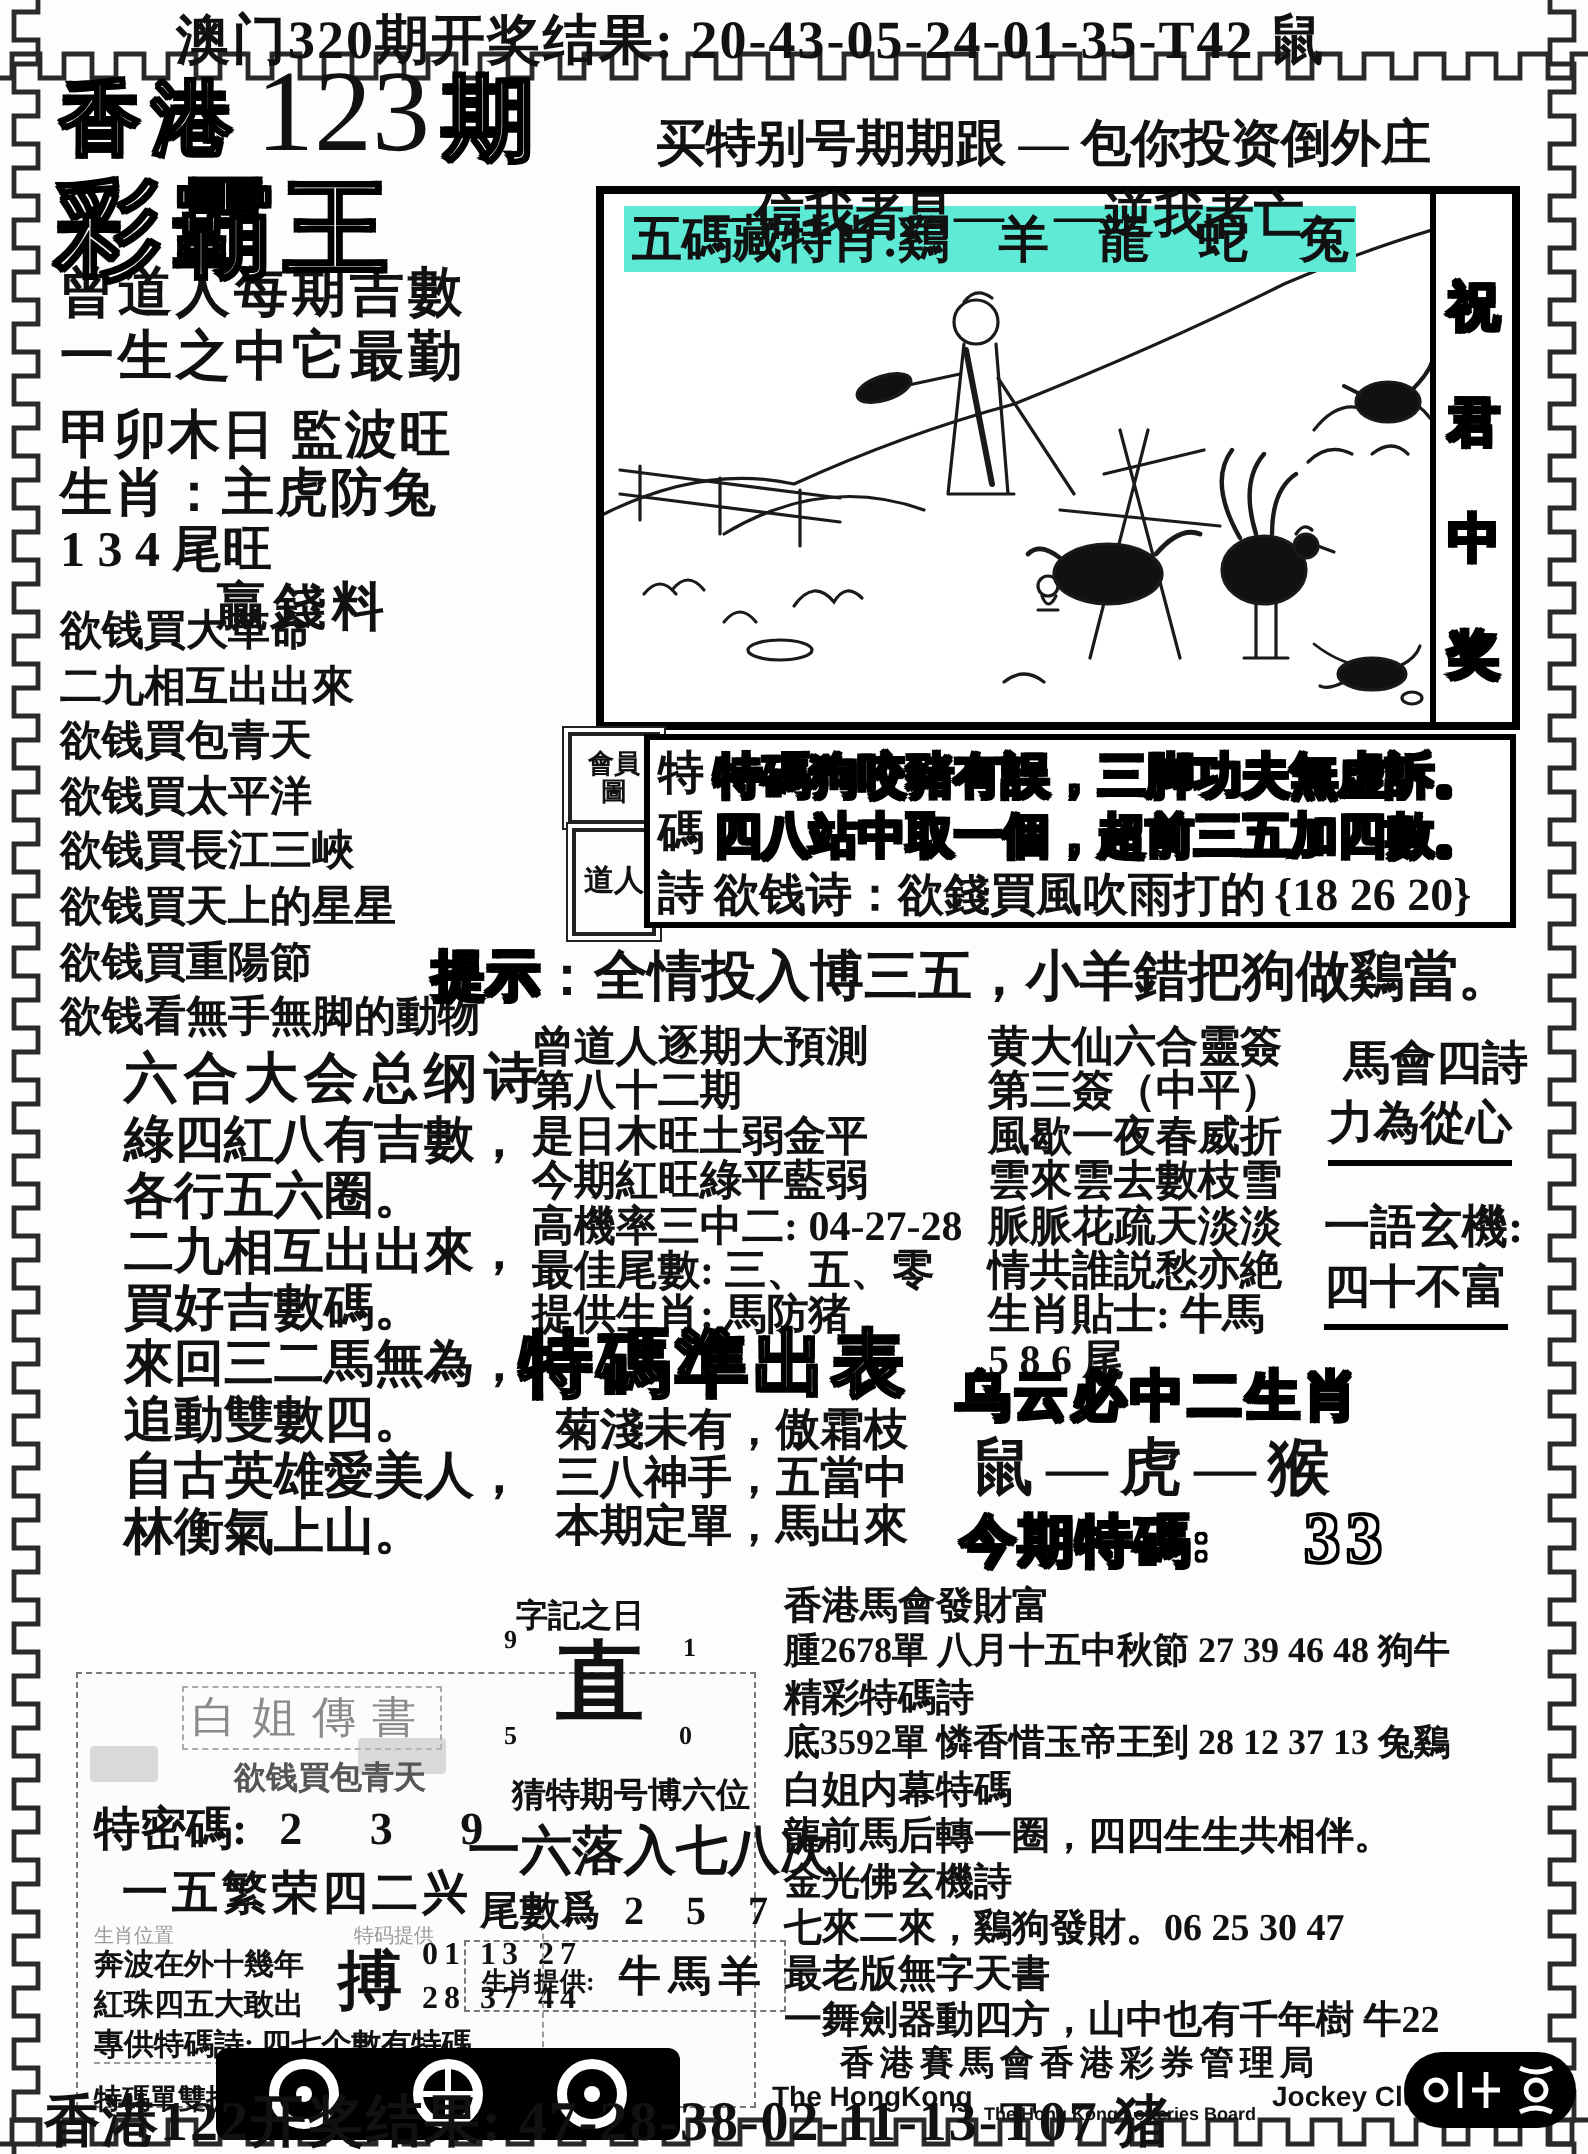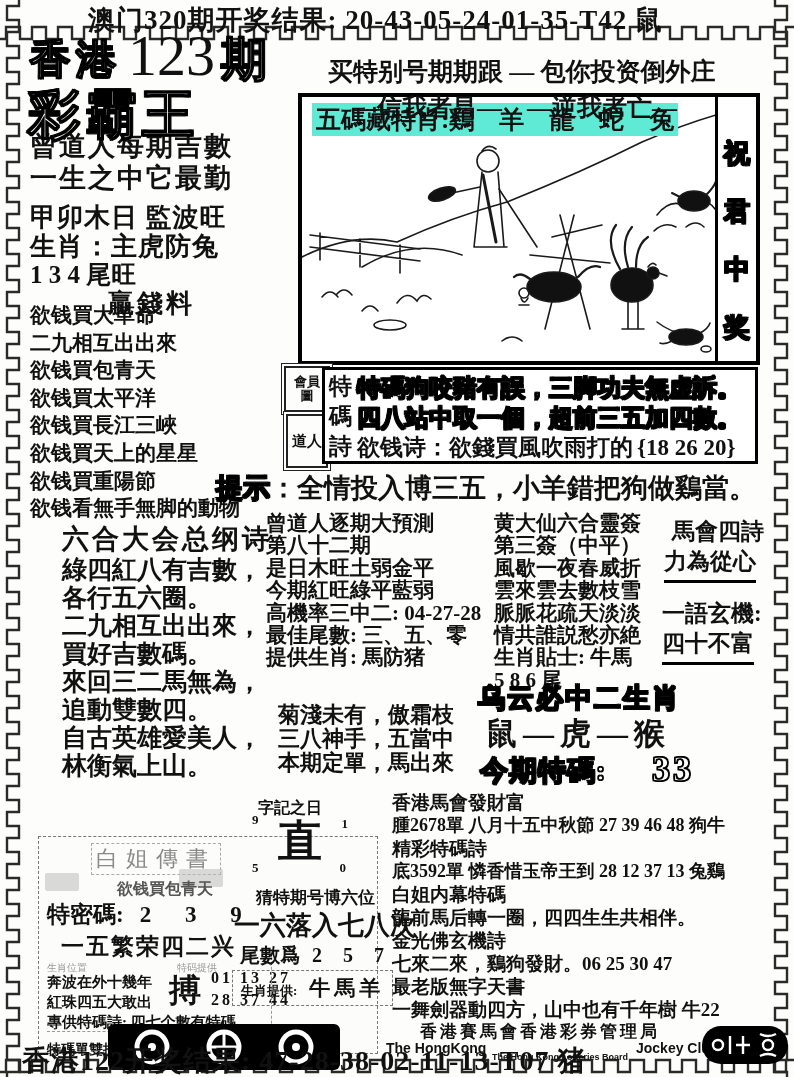--- a/index.html
+++ b/index.html
@@ -182,20 +182,21 @@
   <div class="abs" style="left:266px;top:509px;width:220px;">
     <div class="b nw" style="font-size:21px;height:22.4px;">曾道人逐期大預測</div>
     <div class="b nw" style="font-size:21px;height:22.4px;">第八十二期</div>
     <div class="b nw" style="font-size:21px;height:22.4px;">是日木旺土弱金平</div>
     <div class="b nw" style="font-size:21px;height:22.4px;">今期紅旺綠平藍弱</div>
     <div class="b nw" style="font-size:21px;height:22.4px;">高機率三中二: 04-27-28</div>
     <div class="b nw" style="font-size:21px;height:22.4px;">最佳尾數: 三、五、零</div>
     <div class="b nw" style="font-size:21px;height:22.4px;">提供生肖: 馬防猪</div>
   </div>
 
+  <div class="abs b outline nw" style="left:260px;top:658px;font-size:36px;letter-spacing:3px;">特碼準出表</div>
   <div class="abs" style="left:278px;top:700px;width:200px;">
     <div class="b nw" style="font-size:22px;height:24px;">菊淺未有，傲霜枝</div>
     <div class="b nw" style="font-size:22px;height:24px;">三八神手，五當中</div>
     <div class="b nw" style="font-size:22px;height:24px;">本期定單，馬出來</div>
   </div>
 
   <div class="abs" style="left:494px;top:509px;width:170px;">
     <div class="b nw" style="font-size:21px;height:22.4px;">黄大仙六合靈簽</div>
     <div class="b nw" style="font-size:21px;height:22.4px;">第三簽（中平）</div>
     <div class="b nw" style="font-size:21px;height:22.4px;">風歇一夜春威折</div>

